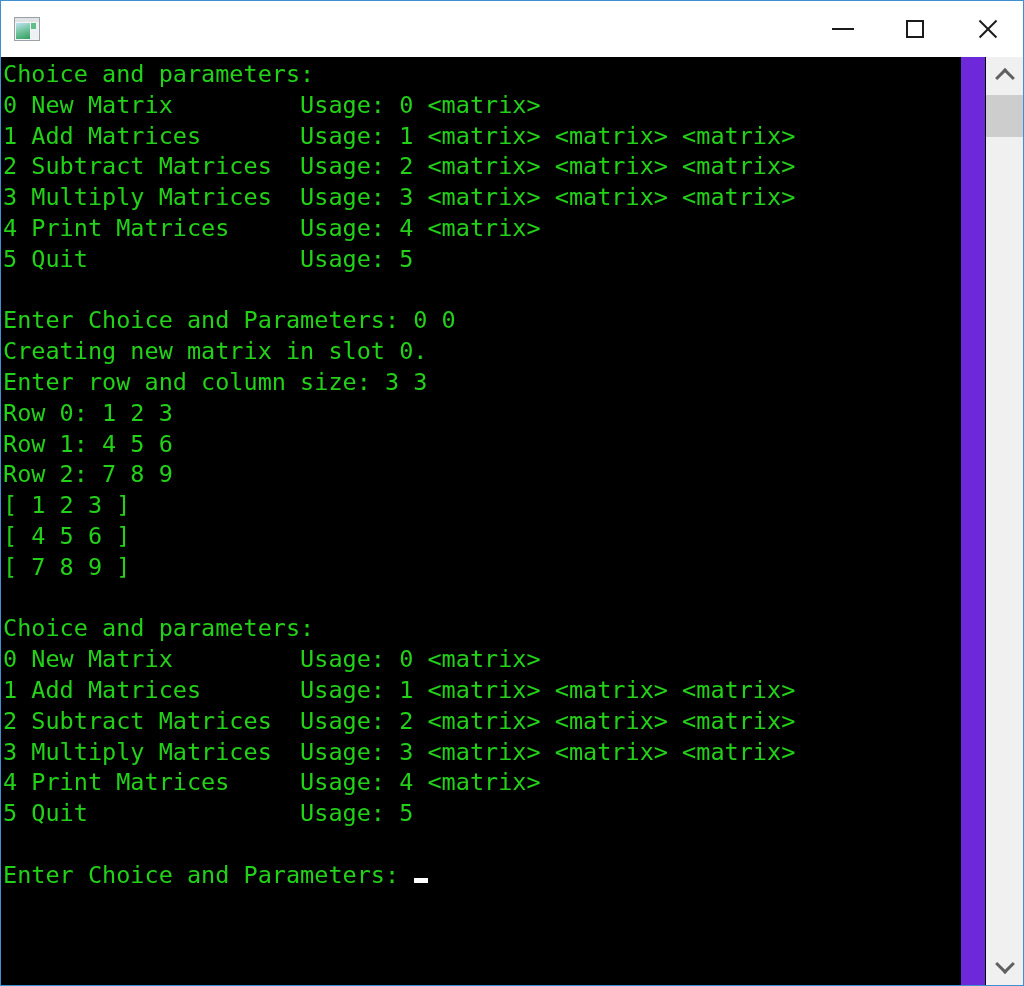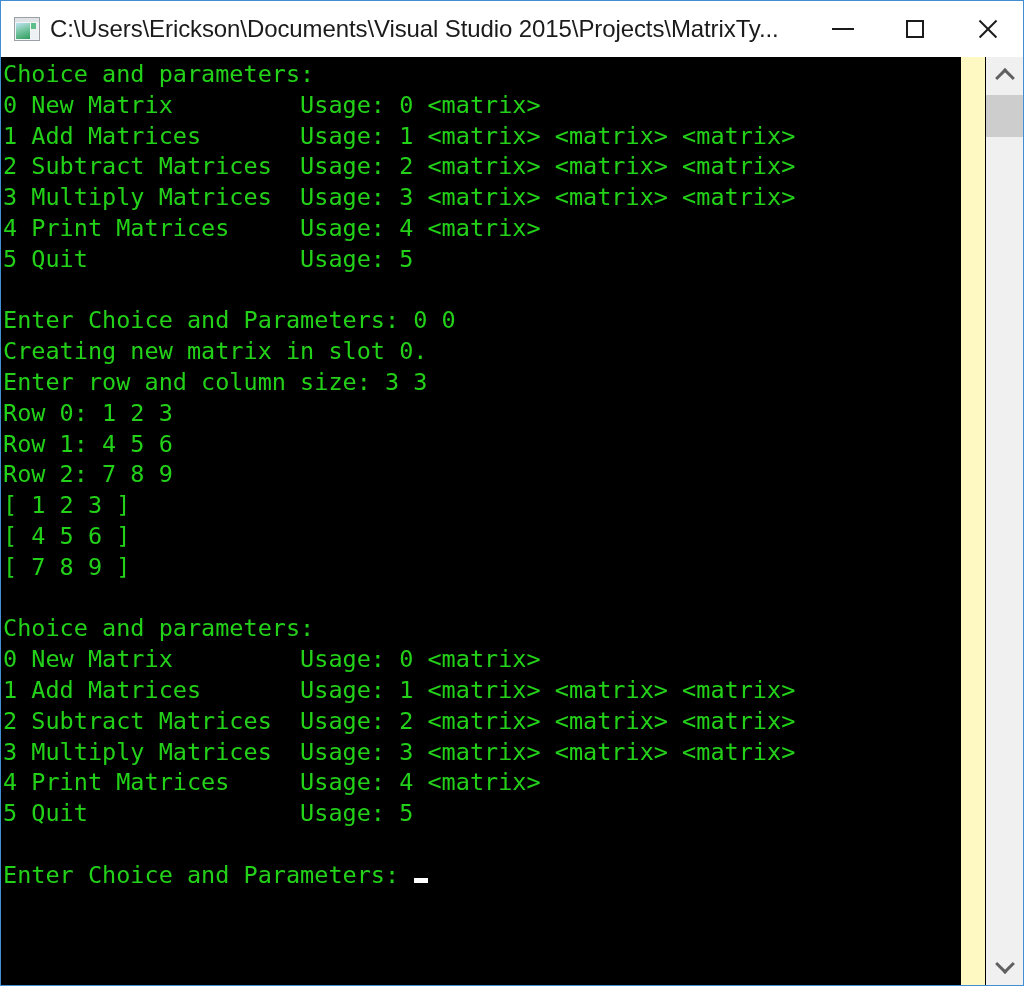--- a/index.html
+++ b/index.html
@@ -222,36 +222,35 @@
 
 <div id="window" style="border-color: rgb(63, 143, 210);">
 
   <div id="titlebar">
     <div id="title-icon">
       <div class="frame"></div>
       <div class="bar"></div>
       <div class="screen"></div>
       <div class="side"></div>
     </div>
-    <div id="title-text">C:\Users\Erickson\Documents\Visual Studio 2015\Projects\MatrixTy...</div>
 
     <div id="win-buttons">
       <button class="win-btn">
         <span class="glyph-min"></span>
       </button>
       <button class="win-btn">
         <span class="glyph-max"></span>
       </button>
       <button class="win-btn">
         <span class="glyph-close"></span>
       </button>
     </div>
   </div>
 
-  <div id="console-area" style="background: #fef9c3; gap: 24px;">
+  <div id="console-area" style="background: #6d28d9; gap: 24px;">
     <div id="console-output" style="background: rgb(0, 0, 0); color: rgb(35, 209, 25);"><div class="line">Choice and parameters:</div><div class="line">0 New Matrix         Usage: 0 &lt;matrix&gt;</div><div class="line">1 Add Matrices       Usage: 1 &lt;matrix&gt; &lt;matrix&gt; &lt;matrix&gt;</div><div class="line">2 Subtract Matrices  Usage: 2 &lt;matrix&gt; &lt;matrix&gt; &lt;matrix&gt;</div><div class="line">3 Multiply Matrices  Usage: 3 &lt;matrix&gt; &lt;matrix&gt; &lt;matrix&gt;</div><div class="line">4 Print Matrices     Usage: 4 &lt;matrix&gt;</div><div class="line">5 Quit               Usage: 5</div><div class="line"></div><div class="line">Enter Choice and Parameters: 0 0</div><div class="line">Creating new matrix in slot 0.</div><div class="line">Enter row and column size: 3 3</div><div class="line">Row 0: 1 2 3</div><div class="line">Row 1: 4 5 6</div><div class="line">Row 2: 7 8 9</div><div class="line">[ 1 2 3 ]</div><div class="line">[ 4 5 6 ]</div><div class="line">[ 7 8 9 ]</div><div class="line"></div><div class="line">Choice and parameters:</div><div class="line">0 New Matrix         Usage: 0 &lt;matrix&gt;</div><div class="line">1 Add Matrices       Usage: 1 &lt;matrix&gt; &lt;matrix&gt; &lt;matrix&gt;</div><div class="line">2 Subtract Matrices  Usage: 2 &lt;matrix&gt; &lt;matrix&gt; &lt;matrix&gt;</div><div class="line">3 Multiply Matrices  Usage: 3 &lt;matrix&gt; &lt;matrix&gt; &lt;matrix&gt;</div><div class="line">4 Print Matrices     Usage: 4 &lt;matrix&gt;</div><div class="line">5 Quit               Usage: 5</div><div class="line"></div><div class="line">Enter Choice and Parameters: <span class="cursor"></span></div></div>
 
     <div id="scrollbar" style="background: rgb(240, 240, 240);">
       <div class="sb-arrow">
         <span class="chev up"></span>
       </div>
       <div id="sb-track" style="background: rgb(240, 240, 240);">
         <div id="sb-thumb" style="background: rgb(205, 205, 205); top: 0px; height: 42px;"></div>
       </div>
       <div class="sb-arrow">

